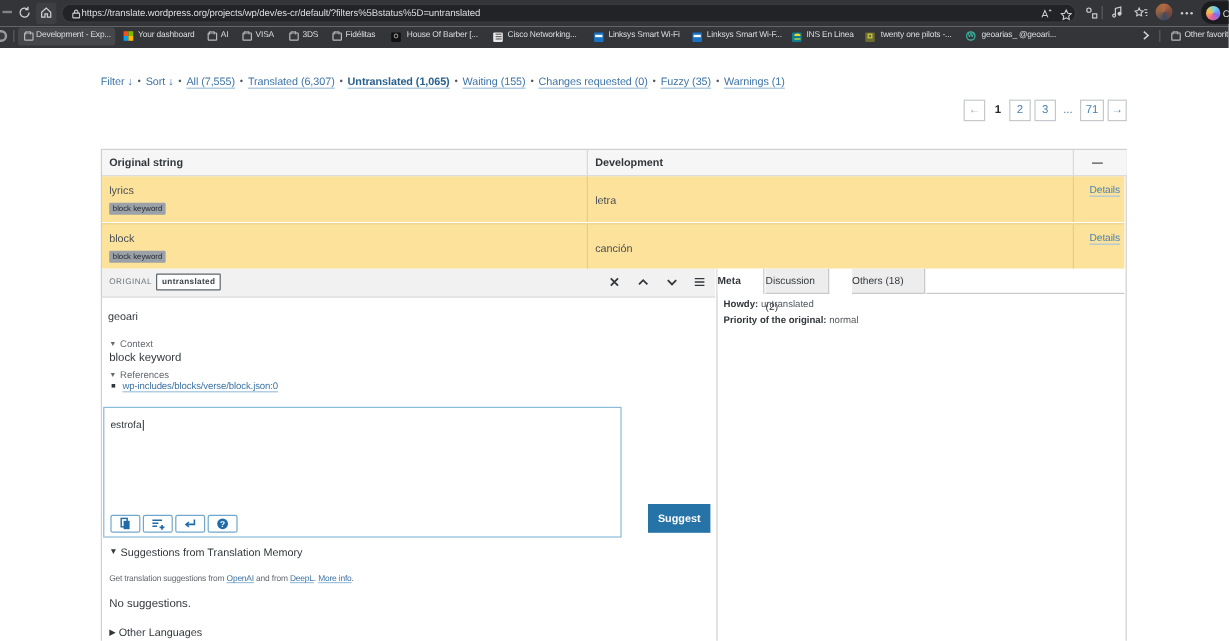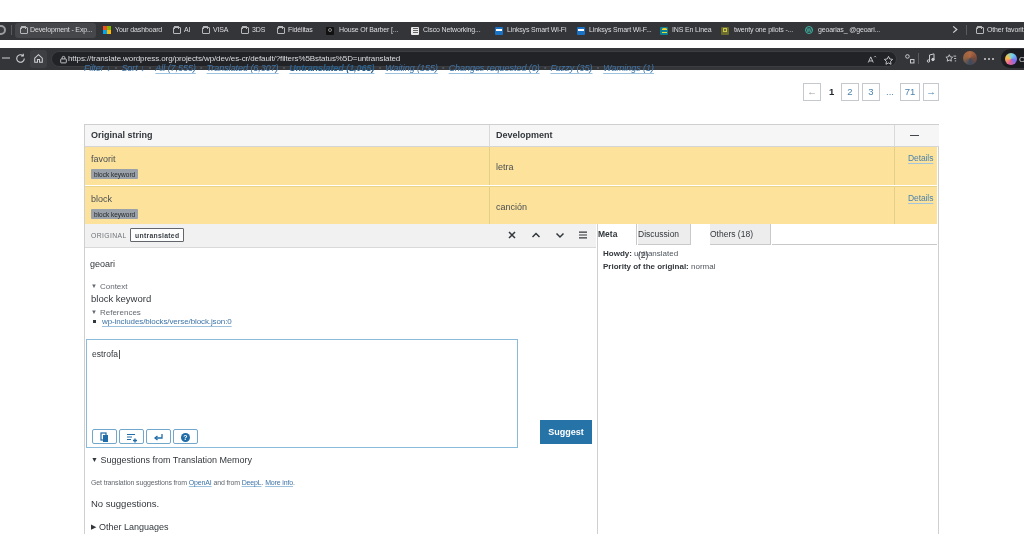--- a/index.html
+++ b/index.html
@@ -1,38 +1,38 @@
 <!DOCTYPE html>
 <html><head>
 <meta charset="utf-8">
 <style>
 * { margin:0; padding:0; box-sizing:border-box; }
 html,body { width:1024px; height:534px; overflow:hidden; font-family:"Liberation Sans", sans-serif; }
 #stage { position:relative; width:1024px; height:534px; background:#fff; }
 .abs { position:absolute; }
 
 
-#toolbar { position:absolute; left:0; top:0; width:1024px; height:22px; background:#343539;margin-top:48px; }
+#toolbar { position:absolute; left:0; top:0; width:1024px; height:22px; background:#343539; }
 #bookbar { position:absolute; left:0; top:22px; width:1024px; height:18px; background:#343539; }
 #adminbar { position:absolute; left:0; top:40px; width:1024px; height:16px; background:#20252b; }
 .tbicon { position:absolute; color:#cfd0d2; }
 #pill { position:absolute; left:51px; top:3px; width:846px; height:16px; background:#222327; border-radius:8px; border:1px solid #3c3d41; }
 #url { position:absolute; left:68px; top:6px; font-size:8px; color:#dddee1; letter-spacing:-0.1px; }
 .bm { position:absolute; top:4px; font-size:7px; color:#dcdddf; white-space:nowrap; letter-spacing:-0.15px; }
 .bmicon { position:absolute; top:5px; width:8px; height:7px; }
 .folder { border:1px solid #b7b8ba; border-radius:1px; background:transparent; }
 .folder:before { content:""; position:absolute; left:0; top:-2px; width:3px; height:2px; border:1px solid #b7b8ba; border-bottom:none; border-radius:1px 1px 0 0; }
 .sq { position:absolute; top:4.5px; width:8px; height:8px; border-radius:1px; }
 
 
 #howdy { position:absolute; right:11px; top:4px; font-size:8.5px; color:#c3c4c7; }
 #avatar2 { position:absolute; right:-2px; top:3px; width:11px; height:11px; background:#fff; }
 
 
-#filters { position:absolute; left:84px; top:62.5px; font-size:9px; color:#3e74a7; white-space:nowrap; letter-spacing:-0.05px;font-style:italic; }
+#filters { position:absolute; left:84px; top:62.5px; font-size:9px; color:#3e74a7; white-space:nowrap; letter-spacing:-0.05px; }
 #filters .sep { color:#50575e; padding:0 4px; font-size:8px; position:relative; top:-1px;}
 #filters a { color:#3e74a7; text-decoration:underline; text-decoration-color:#9ec2dd; text-underline-offset:2px; }
 #filters .nou { text-decoration:none; }
 #filters .cur { font-weight:bold; color:#29618e; }
 
 
 .pgbox { position:absolute; top:83px; height:18px; border:1px solid #c5c9cd; background:#fff; color:#4a82b0; font-size:9.5px; text-align:center; line-height:16px; }
 #pg1 { position:absolute; top:83px; font-size:9.5px; color:#23282d; font-weight:bold; line-height:18px; }
 #pgdots { position:absolute; top:83px; font-size:9.5px; color:#4a82b0; line-height:18px; }
 
@@ -191,21 +191,21 @@
   <div id="tbl">
     <div class="hdr">
       <div class="h" style="left:6px;">Original string</div>
       <div class="h" style="left:411px;">Development</div>
       <div class="h" style="left:825px;">—</div>
     </div>
     <div class="vline" style="left:404px; top:0; height:22px;"></div>
     <div class="vline" style="left:809px; top:0; height:22px;"></div>
 
     <div class="row yellow" style="top:22px; height:38px;">
-      <div class="cells abs" style="left:6px; top:7px;">favorit</div>
+      <div class="cells abs" style="left:6px; top:7px;">lyrics</div>
       <div class="badge" style="left:6px; top:22px;">block keyword</div>
       <div class="cells abs" style="left:411px; top:14.5px;">letra</div>
       <div class="details" style="left:823px; top:5.5px;">Details</div>
       <div class="vline" style="left:404px; top:0; height:38px; background:#e3cf88;"></div>
       <div class="vline" style="left:809px; top:0; height:38px; background:#e3cf88;"></div>
     </div>
 
     <div class="row yellow" style="top:61px; height:38px; border-top:1px solid #e7d48d;">
       <div class="cells abs" style="left:6px; top:7px;">block</div>
       <div class="badge" style="left:6px; top:22px;">block keyword</div>

